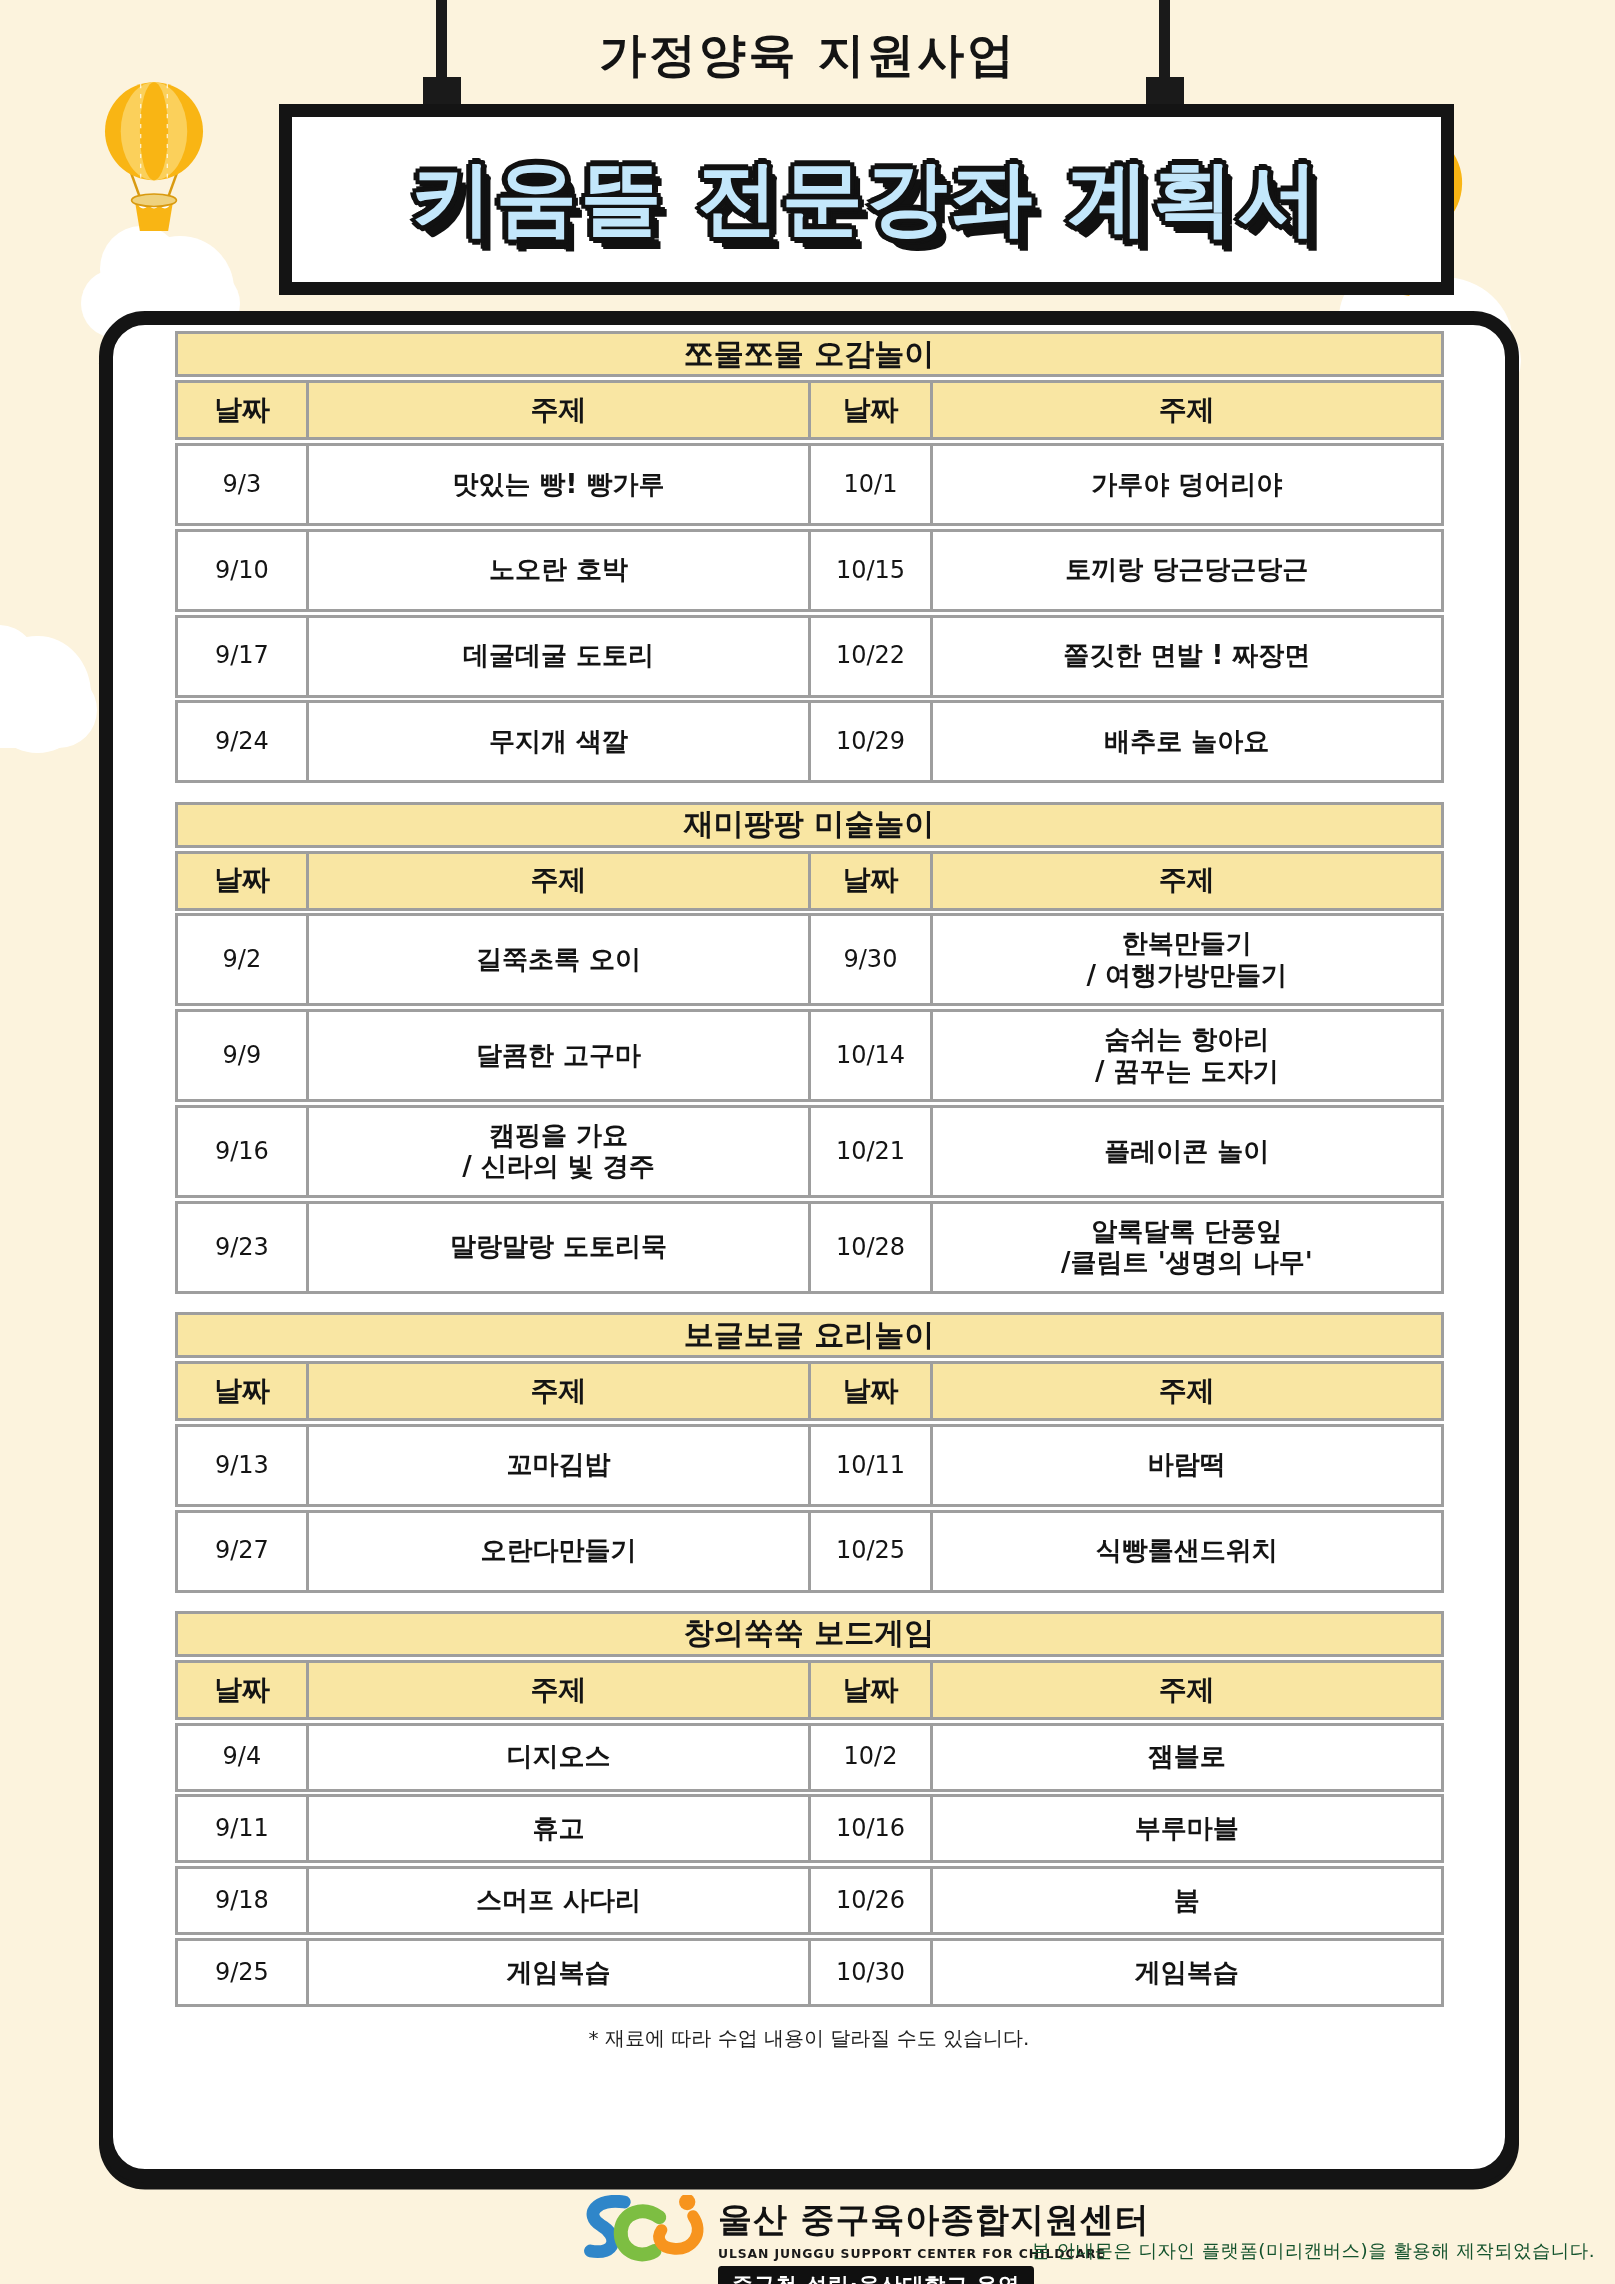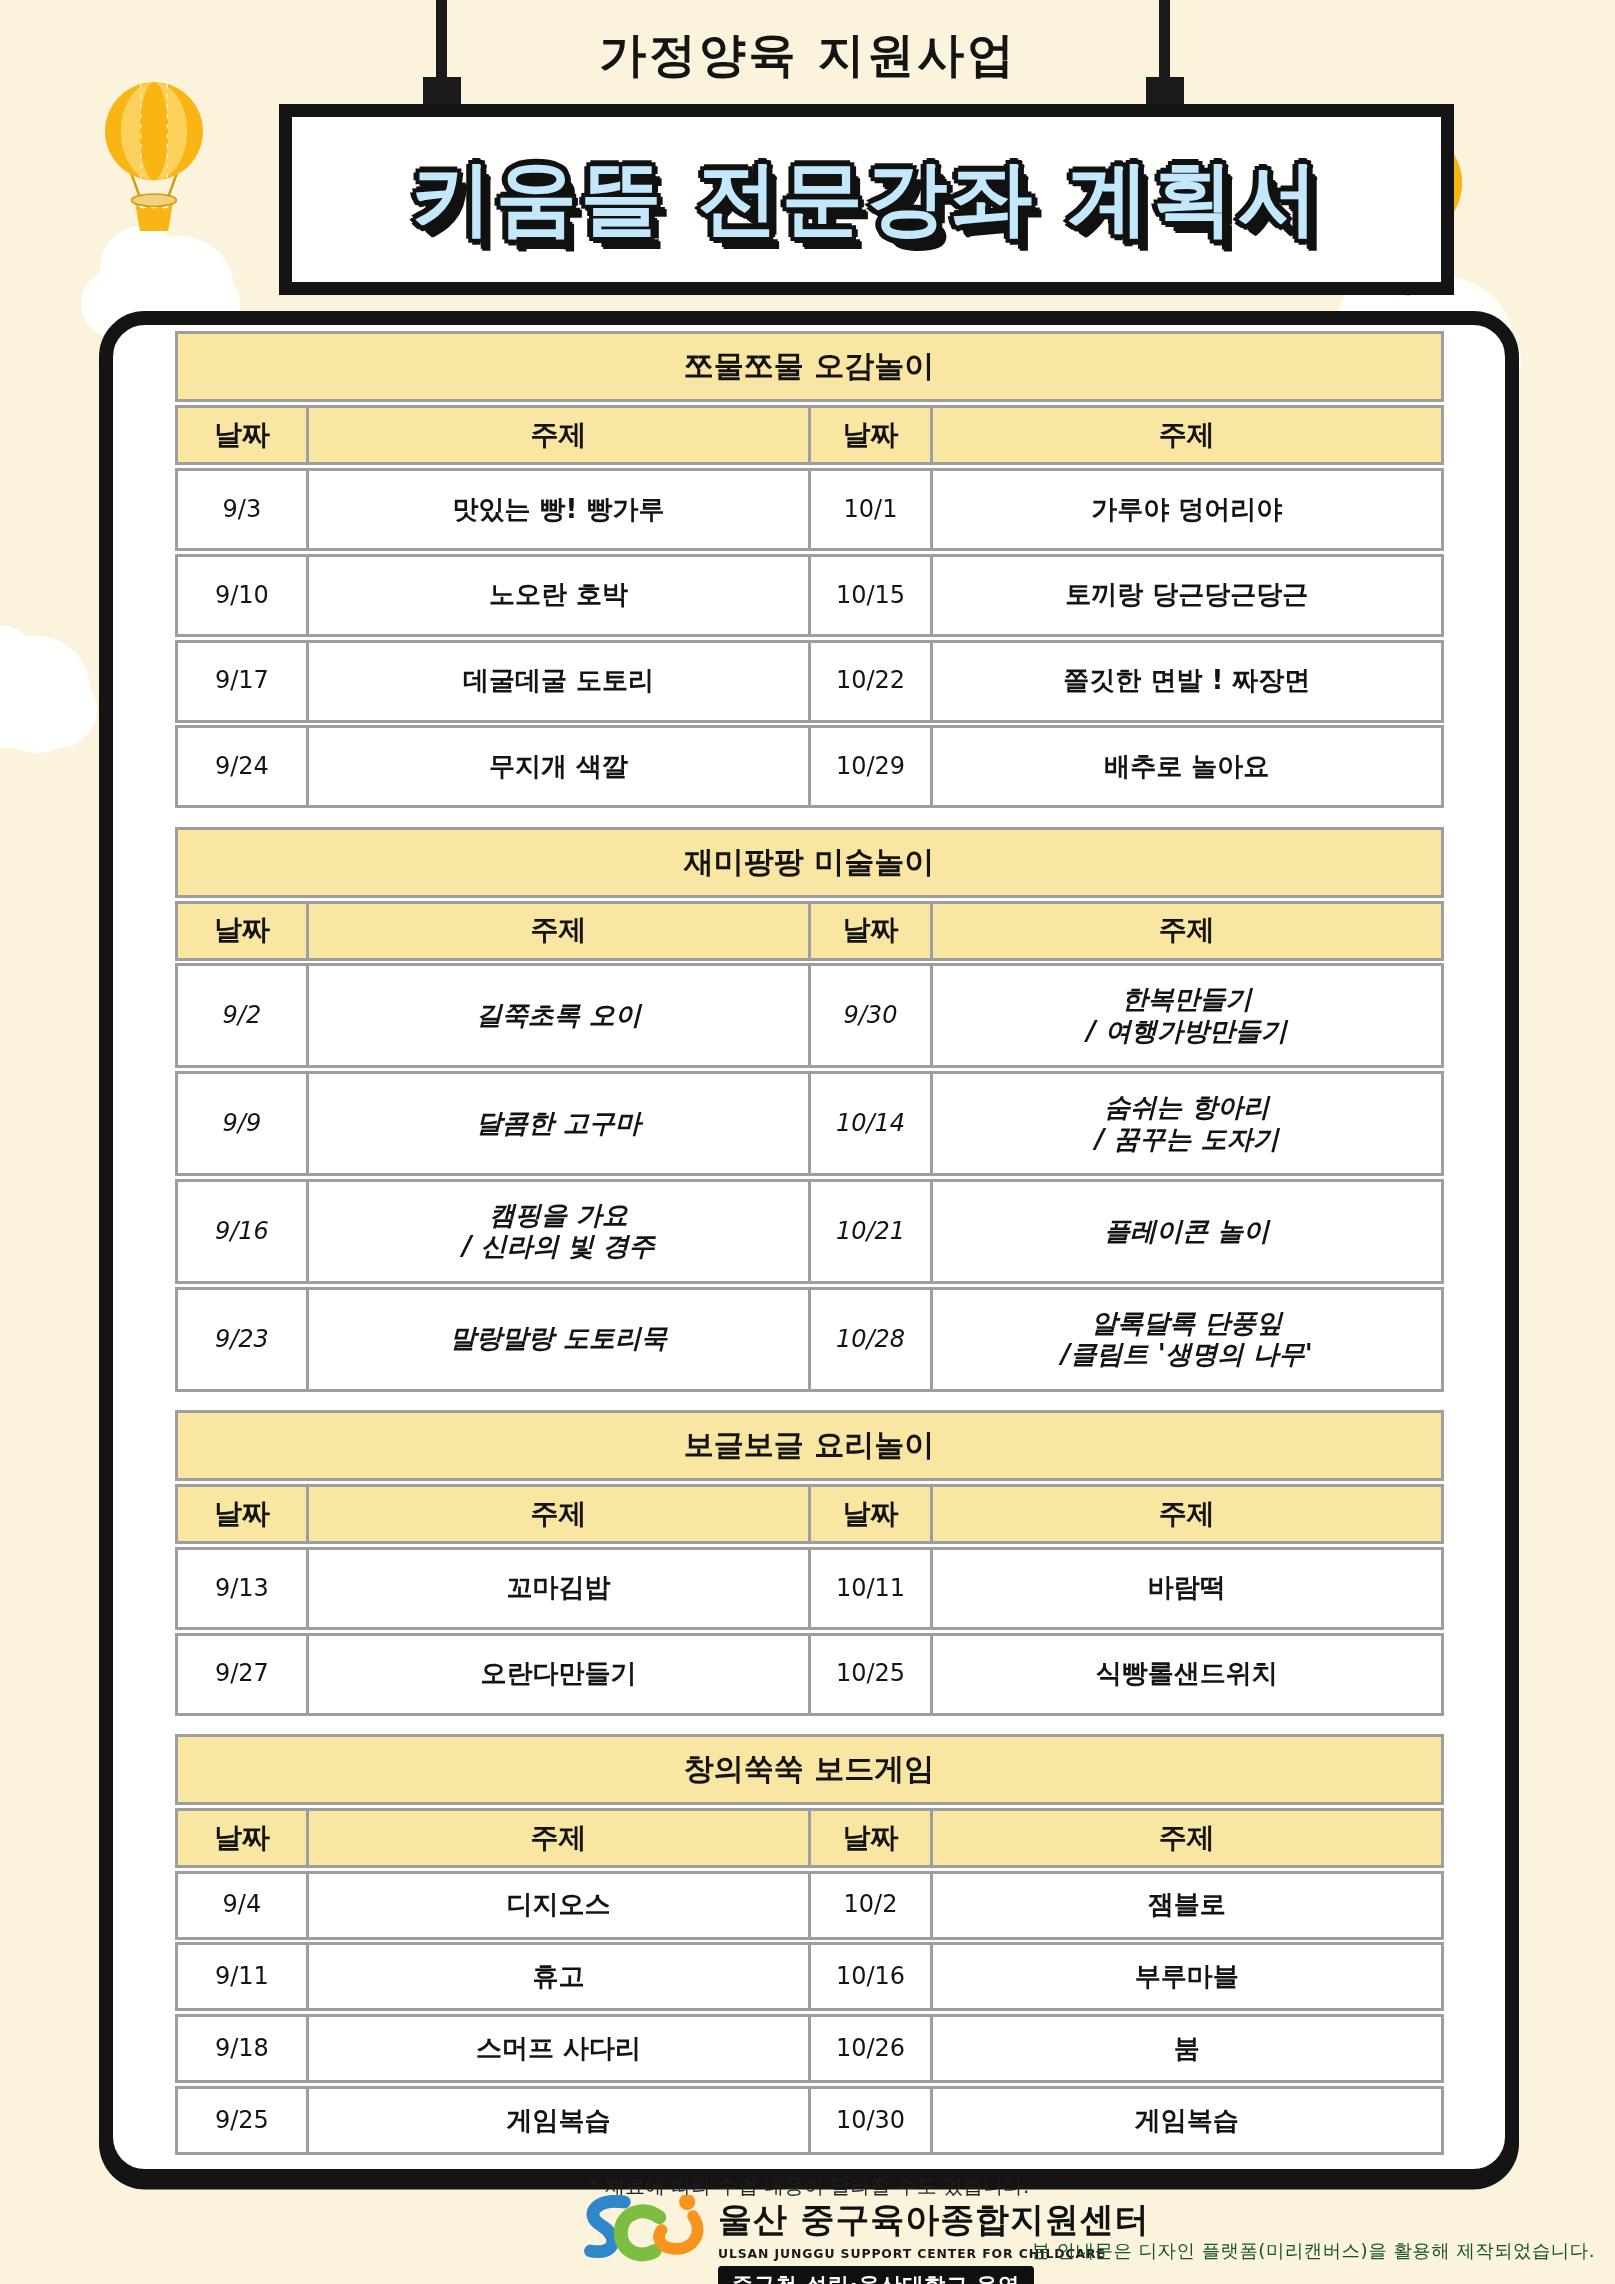--- a/index.html
+++ b/index.html
@@ -46,40 +46,40 @@
   }
   
   #main-panel {
     position:absolute; left:99px; top:311px; width:1420px; height:1872px;
     background:#FFFFFF; border:14px solid #141414; border-radius:46px;
     box-sizing:border-box; box-shadow:0 6.4px 0 #141414;
   }
   #tables-wrap { width:1269px; margin:6.4px auto 0 auto; }
   .table-block { margin-bottom:18.4px; }
   .t-title {
-    height:71px; box-sizing:border-box; border:3.7px solid #9E9E9E; background:#F9E6A3;
+    height:46px; box-sizing:border-box; border:3.7px solid #9E9E9E; background:#F9E6A3;
     display:flex; align-items:center; justify-content:center;
     font-size:30px; font-weight:800; color:#141414; margin-bottom:2.8px;text-align:center;
   }
   .t-row {
     display:grid; grid-template-columns:10.2% 39.7% 9.7% 40.4%;
     box-sizing:border-box; border:3.7px solid #9E9E9E; margin-bottom:2.8px; background:#FFFFFF;
   }
   .t-row.header { background:#F9E6A3; }
   .t-row > div {
     display:flex; align-items:center; justify-content:center; text-align:center;
     box-sizing:border-box; white-space:pre-line; line-height:1.22; padding:2.8px 4.6px;
   }
   .t-row > div + div { border-left:3.7px solid #9E9E9E; }
   .t-row.header > div { font-size:28px; font-weight:800; }
   .cell-date  { font-size:24px; font-weight:500; }
   .cell-topic { font-size:26px; font-weight:700; }
   .h-header { height:60px; }
   .rh-t0 .t-row:not(.header) { height:83px; }
-  .rh-t1 .t-row:not(.header) { height:105px;font-style:italic; }
+  .rh-t1 .t-row:not(.header) { height:93px; }
   .rh-t2 .t-row:not(.header) { height:83px; }
   .rh-t3 .t-row:not(.header) { height:69px; }
   #footnote {
     text-align:center; font-size:20px; font-weight:400; color:#1f1f1f; margin-top:10px;
   }
   
   #footer-logo { position:absolute; left:573px; top:2195px; width:134px; height:70px; }
   #footer-text { position:absolute; left:718px; top:2197px; }
   #org-kr { font-size:34px; font-weight:800; letter-spacing:0.9px; color:#111; }
   #org-en { font-size:12.4px; font-weight:600; letter-spacing:0.9px; color:#1a1a1a; margin-top:2.8px; }

